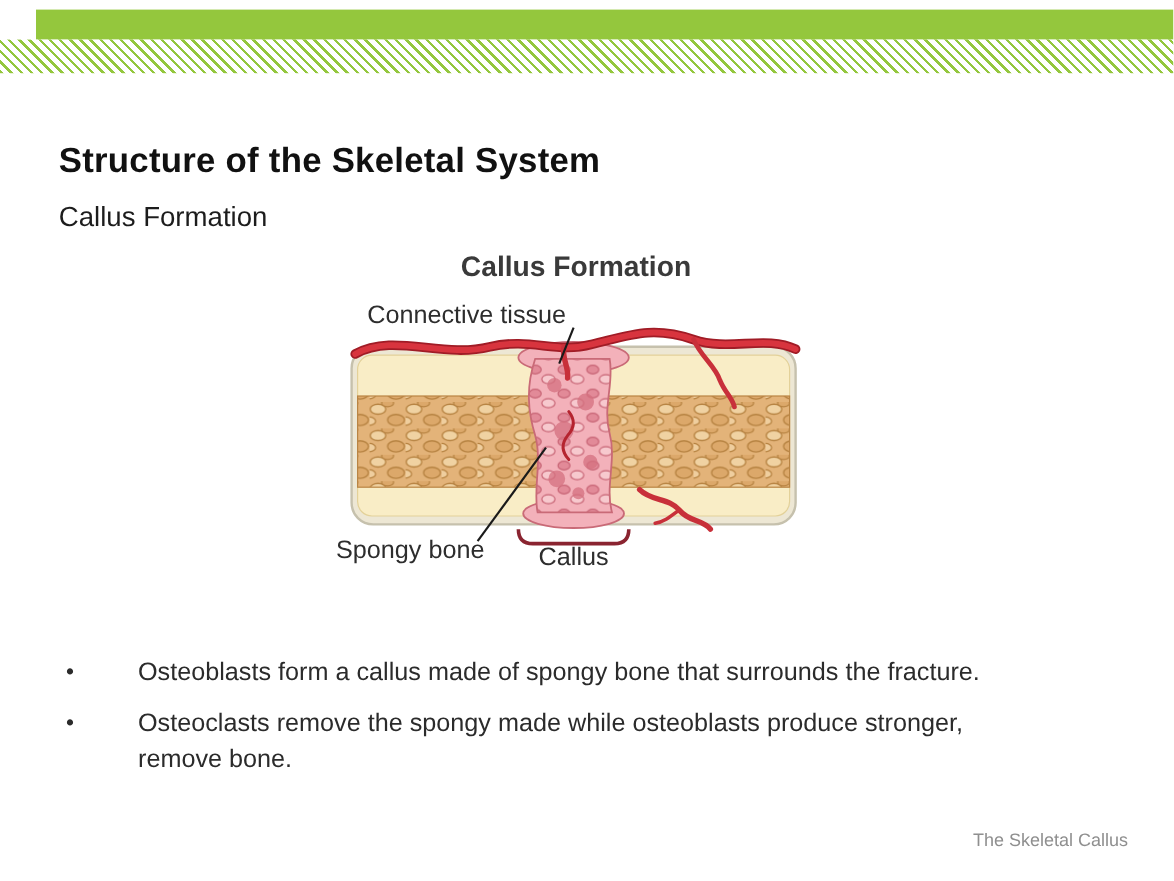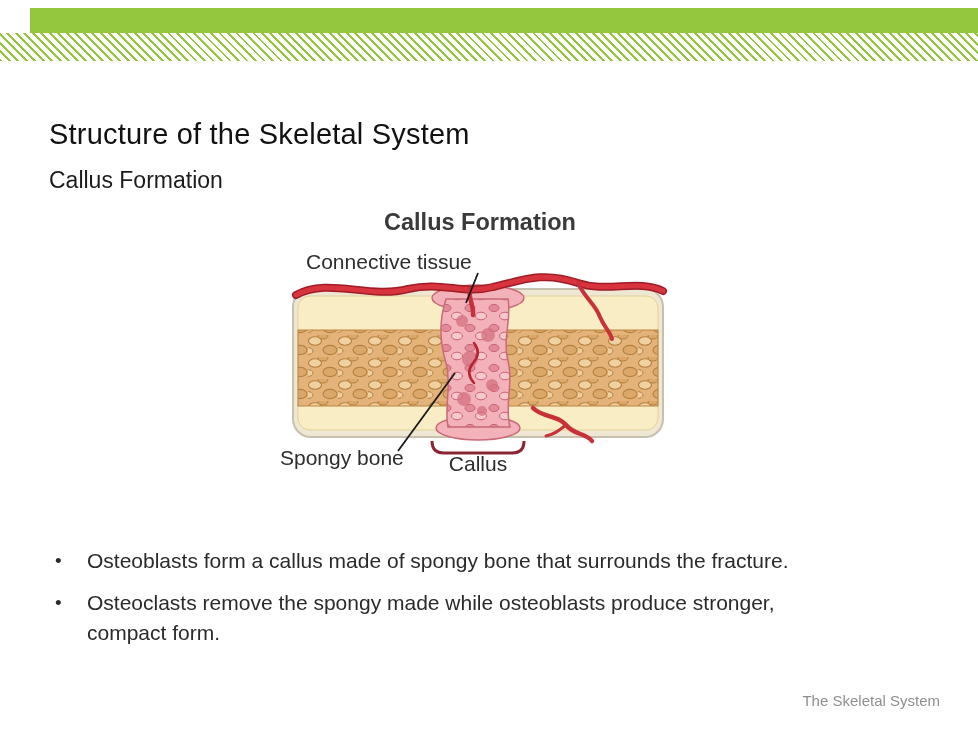--- a/index.html
+++ b/index.html
@@ -27,21 +27,21 @@
       45deg,
       var(--accent) 0px, var(--accent) 2px,
       #ffffff 2px, #ffffff 6px
     );
   }
 
   .title {
     position: absolute;
     left: 49px; top: 118px;
     font-size: 29px;
-    font-weight: 400;
+    font-weight: 700;
     color: #111111;
     letter-spacing: 0.2px;
   }
   .subtitle {
     position: absolute;
     left: 49px; top: 167px;
     font-size: 23px;
     font-weight: 400;
     color: #1c1c1c;
   }
@@ -70,20 +70,21 @@
     flex: 0 0 38px;
     font-size: 19px;
     line-height: 30px;
     color: #2b2b2b;
     padding-left: 6px;
   }
   .bullet-text {
     font-size: 21px;
     line-height: 30px;
     color: #2b2b2b;
+    margin-left: 28px;
   }
   .bullet-line { display: block; }
 
   .footer {
     position: absolute;
     right: 38px; top: 692px;
     font-size: 15px;
     color: #8f8f8f;
   }
 </style>
@@ -159,20 +160,20 @@
     <div class="bullet-row">
       <span class="bullet-marker">•</span>
       <span class="bullet-text">
         <span class="bullet-line">Osteoblasts form a callus made of spongy bone that surrounds the fracture.</span>
       </span>
     </div>
     <div class="bullet-row">
       <span class="bullet-marker">•</span>
       <span class="bullet-text">
         <span class="bullet-line">Osteoclasts remove the spongy made while osteoblasts produce stronger,</span>
-        <span class="bullet-line">compact form.</span>
+        <span class="bullet-line">remove bone.</span>
       </span>
     </div>
   </div>
 
-  <div class="footer">The Skeletal System</div>
+  <div class="footer">The Skeletal Callus</div>
 
 </div>
 
 </body></html>

